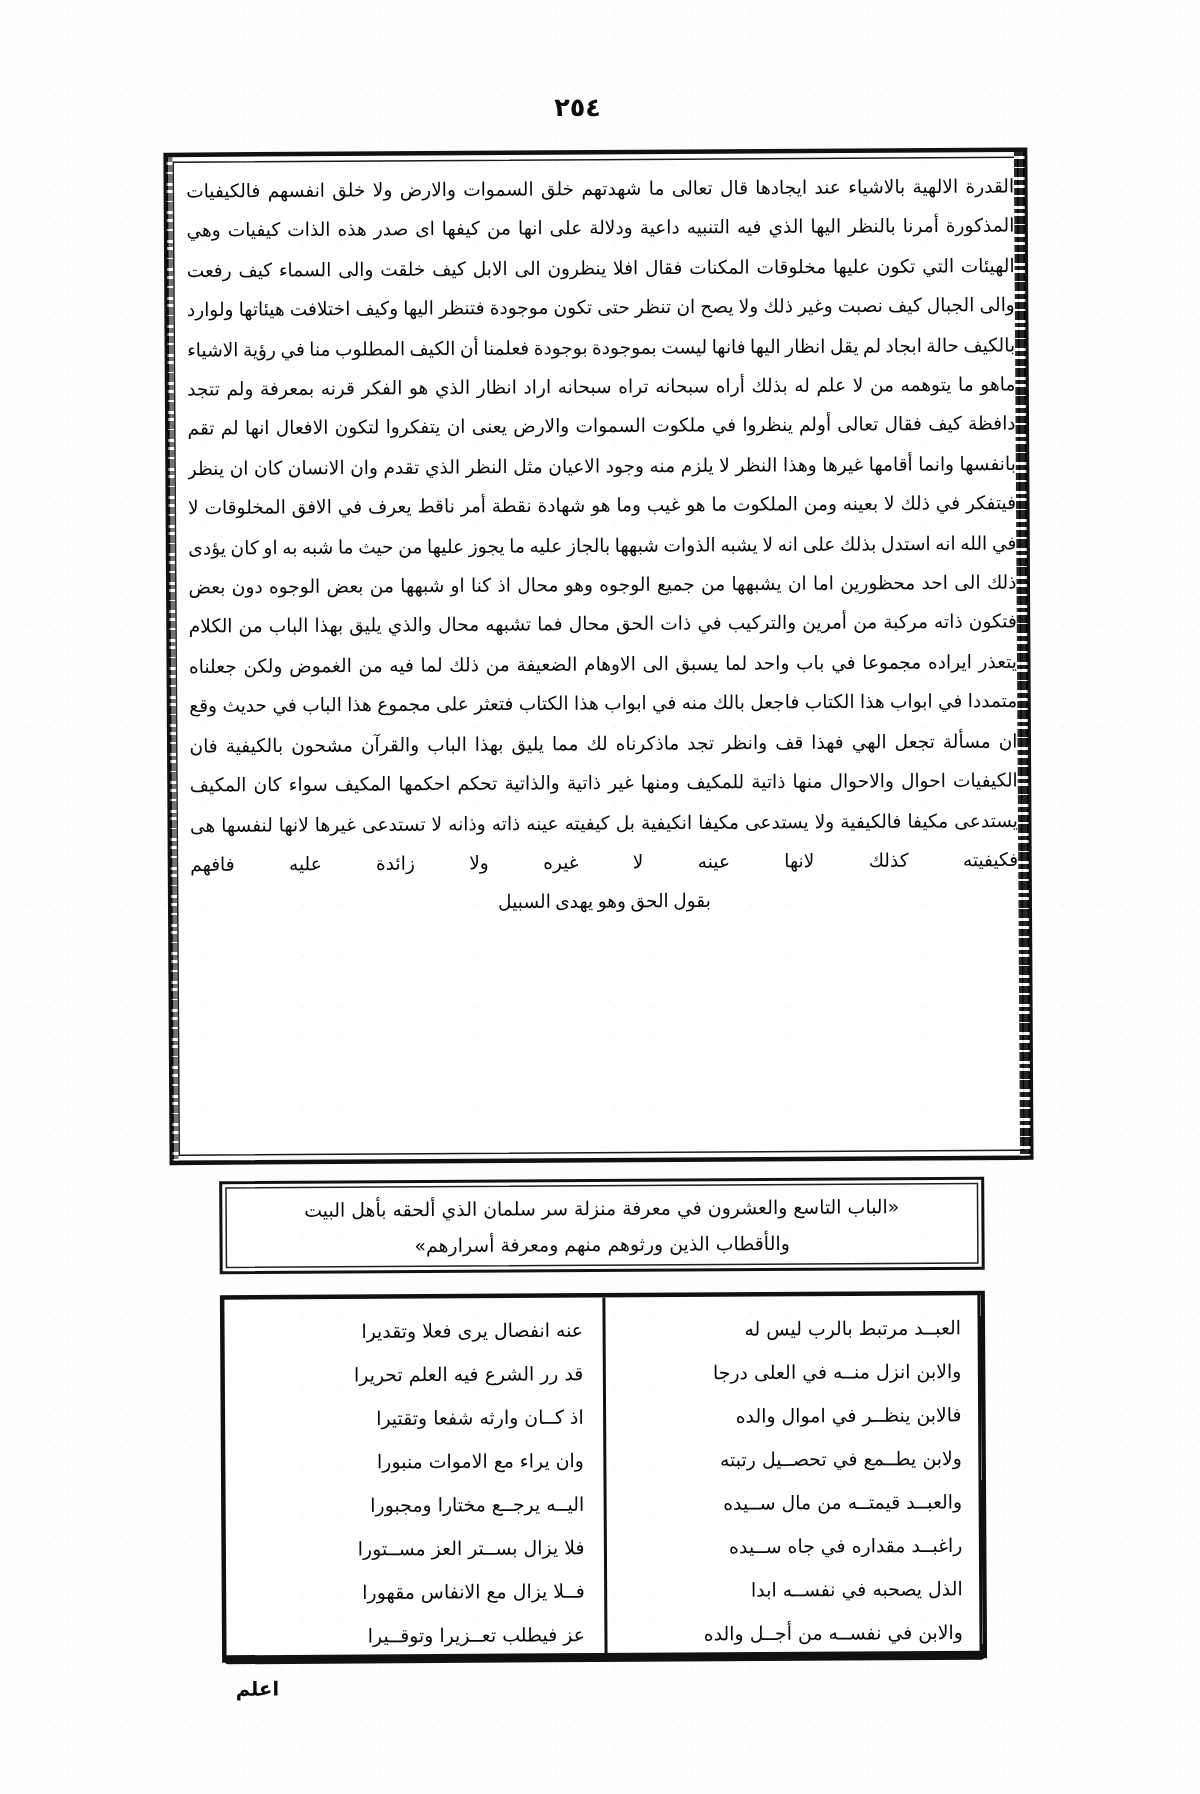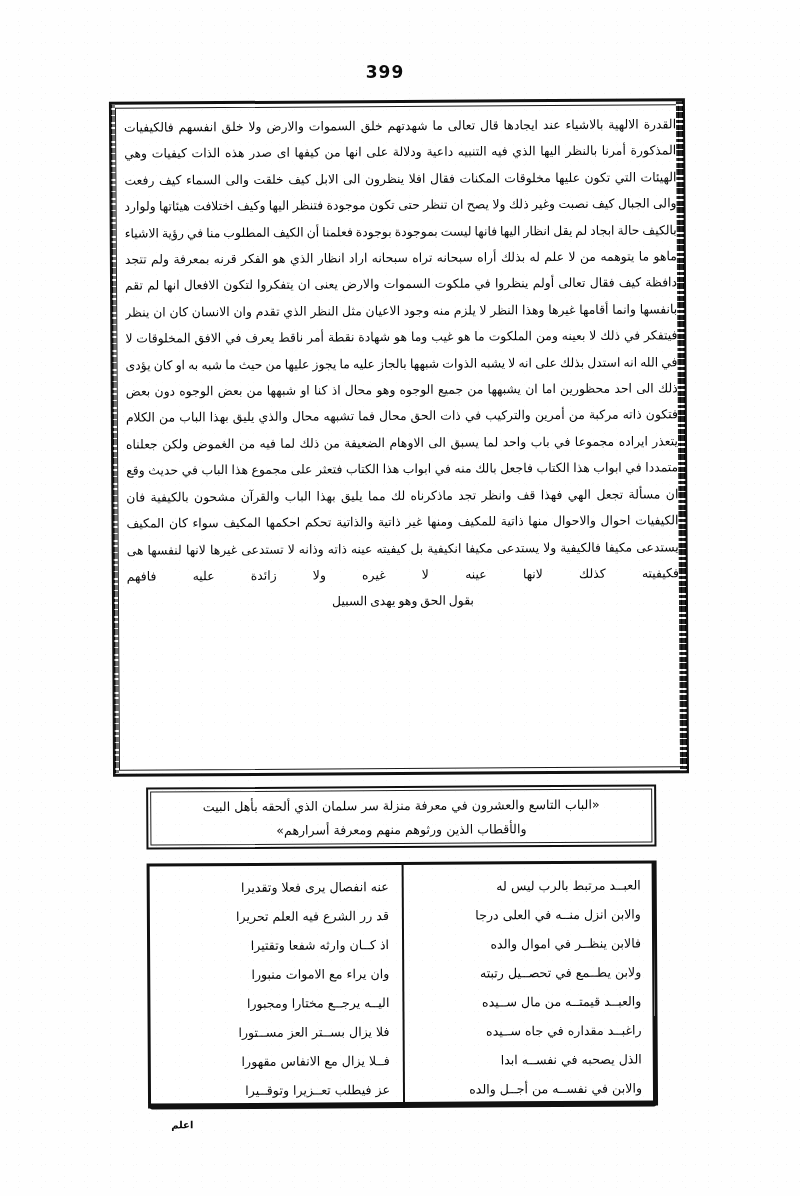--- a/index.html
+++ b/index.html
@@ -183,25 +183,25 @@
     font-size: 12.6px;
     line-height: 29px;
     color: #070707;
     white-space: nowrap;
     letter-spacing: -0.2px;
   }
 
   
   #catchword {
     position: absolute;
-    left: 56px;
+    left: 42px;
     top: 1018px;
     direction: rtl;
     font-family: "DejaVu Sans", sans-serif;
-    font-size: 10px;
+    font-size: 13px;
     font-weight: bold;
     color: #0a0a0a;
   }
 
   
   #speckle {
     position: absolute;
     inset: 0;
     pointer-events: none;
     opacity: .035;
@@ -210,21 +210,21 @@
       radial-gradient(#000 0.5px, transparent 0.6px);
     background-size: 13px 17px, 23px 11px;
     background-position: 0 0, 7px 5px;
   }
 </style>
 </head>
 <body>
 
 <div id="scan-page">
 
-  <div id="folio-number">399</div>
+  <div id="folio-number">٢٥٤</div>
 
   <div id="printed-block">
 
     <div id="text-frame">
       <span class="ink-edge right"></span>
       <span class="ink-edge left"></span>
 
       <div id="body-text">
         <p class="para">القدرة الالهية بالاشياء عند ايجادها قال تعالى ما شهدتهم خلق السموات والارض ولا خلق انفسهم فالكيفيات المذكورة أمرنا بالنظر اليها الذي فيه التنبيه داعية ودلالة على انها من كيفها اى صدر هذه الذات كيفيات وهي الهيئات التي تكون عليها مخلوقات المكنات فقال افلا ينظرون الى الابل كيف خلقت والى السماء كيف رفعت والى الجبال كيف نصبت وغير ذلك ولا يصح ان تنظر حتى تكون موجودة فتنظر اليها وكيف اختلافت هيئاتها ولوارد بالكيف حالة ابجاد لم يقل انظار اليها فانها ليست بموجودة بوجودة فعلمنا أن الكيف المطلوب منا في رؤية الاشياء ماهو ما يتوهمه من لا علم له بذلك أراه سبحانه تراه سبحانه اراد انظار الذي هو الفكر قرنه بمعرفة ولم تتجد دافظة كيف فقال تعالى أولم ينظروا في ملكوت السموات والارض يعنى ان يتفكروا لتكون الافعال انها لم تقم بانفسها وانما أقامها غيرها وهذا النظر لا يلزم منه وجود الاعيان مثل النظر الذي تقدم وان الانسان كان ان ينظر فيتفكر في ذلك لا بعينه ومن الملكوت ما هو غيب وما هو شهادة نقطة أمر ناقط يعرف في الافق المخلوقات لا في الله انه استدل بذلك على انه لا يشبه الذوات شبهها بالجاز عليه ما يجوز عليها من حيث ما شبه به او كان يؤدى ذلك الى احد محظورين اما ان يشبهها من جميع الوجوه وهو محال اذ كنا او شبهها من بعض الوجوه دون بعض فتكون ذاته مركبة من أمرين والتركيب في ذات الحق محال فما تشبهه محال والذي يليق بهذا الباب من الكلام يتعذر ايراده مجموعا في باب واحد لما يسبق الى الاوهام الضعيفة من ذلك لما فيه من الغموض ولكن جعلناه متمددا في ابواب هذا الكتاب فاجعل بالك منه في ابواب هذا الكتاب فتعثر على مجموع هذا الباب في حديث وقع ان مسألة تجعل الهي فهذا قف وانظر تجد ماذكرناه لك مما يليق بهذا الباب والقرآن مشحون بالكيفية فان الكيفيات احوال والاحوال منها ذاتية للمكيف ومنها غير ذاتية والذاتية تحكم احكمها المكيف سواء كان المكيف يستدعى مكيفا فالكيفية ولا يستدعى مكيفا انكيفية بل كيفيته عينه ذاته وذانه لا تستدعى غيرها لانها لنفسها هى فكيفيته كذلك لانها عينه لا غيره ولا زائدة عليه فافهم</p>
         <p class="tail">بقول الحق وهو يهدى السبيل</p>

